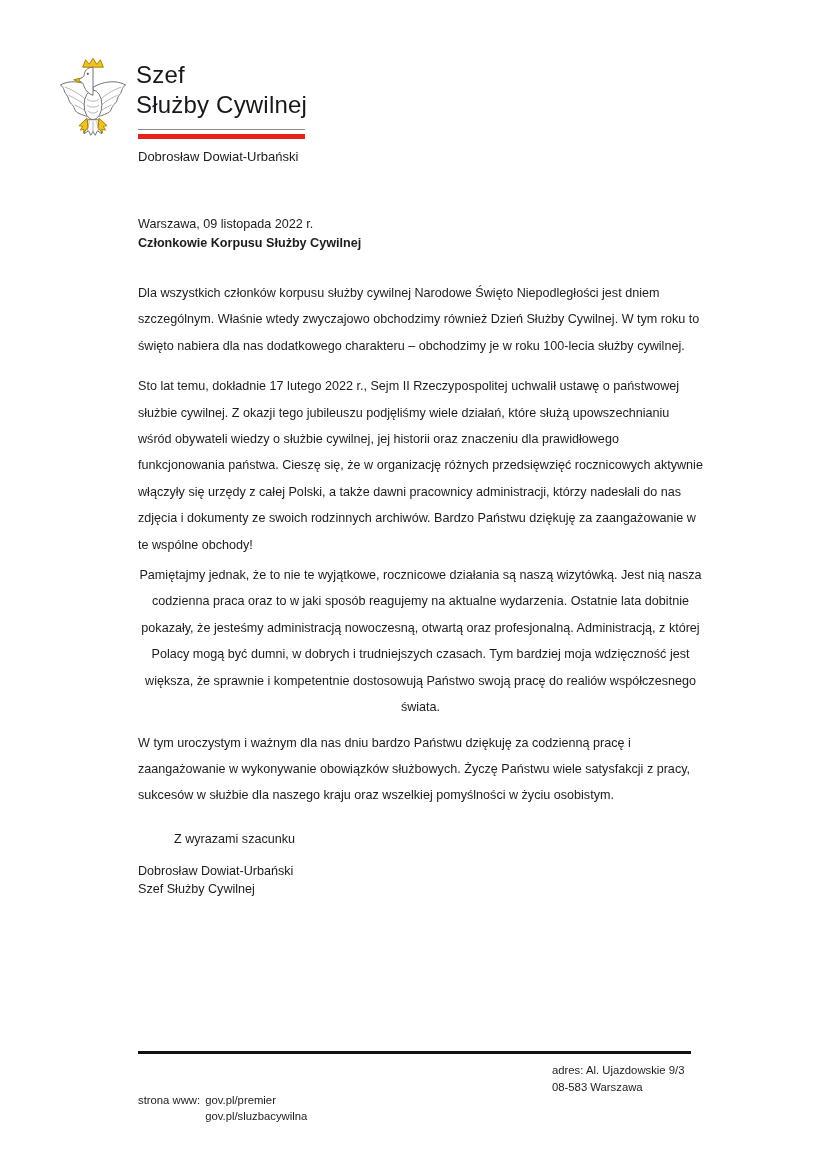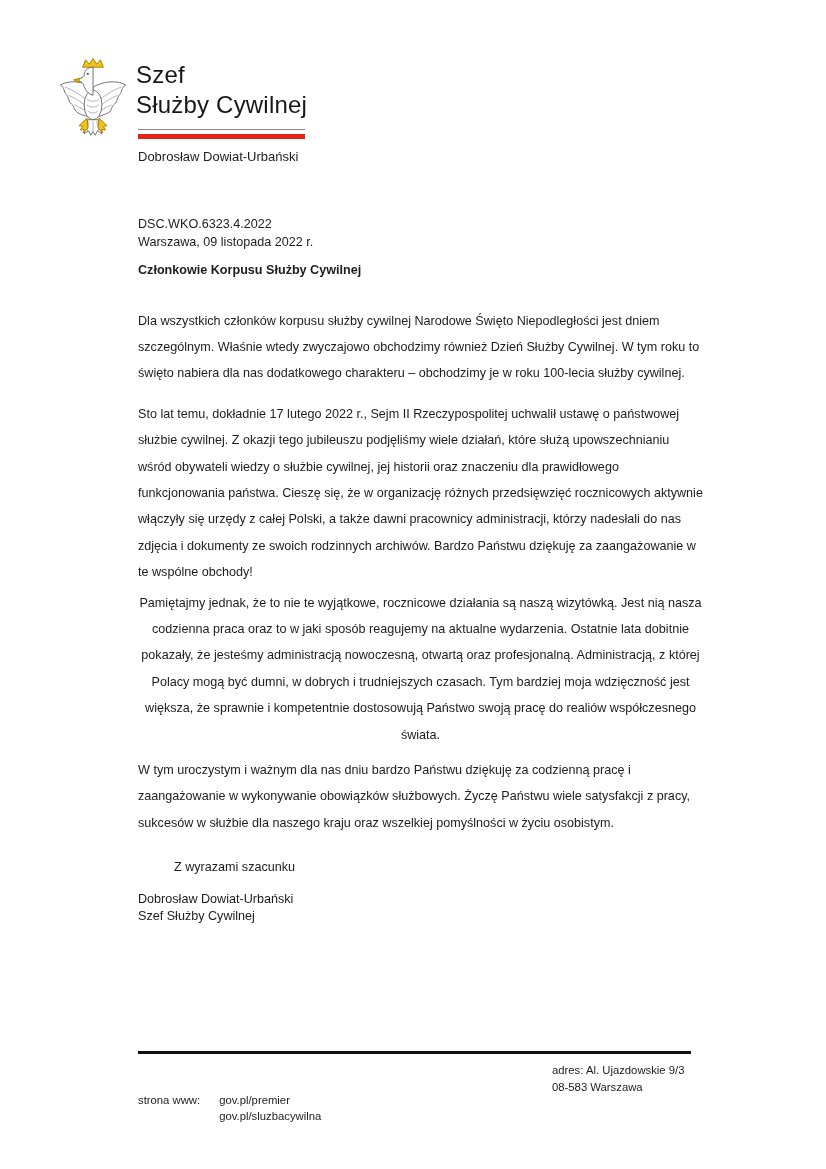--- a/index.html
+++ b/index.html
@@ -47,21 +47,21 @@
   }
   
   .letter {
     position: absolute;
     left: 138px; top: 216px;
     width: 565px;
     font-size: 12.6px;
     color: #1c1c1c;
   }
   .ref-line { line-height: 17.5px; }
-  .addressee { margin-top: 11px; line-height: 17.5px; font-weight: bold; }
+  .addressee { margin-top: 1px; line-height: 17.5px; font-weight: bold; }
   .salutation { margin-top: 23px; line-height: 17.5px; }
   .para { line-height: 26.4px; }
   .p1 { margin-top: 28px; }
   .p2 { margin-top: 14px; }
   .p3 { margin-top: 4px; text-align: center; }
   .p4 { margin-top: 9px; }
   .closing { margin-top: 22.5px; line-height: 17.5px; margin-left: 36px; }
   .sig { margin-top: 14.5px; line-height: 17.5px; }
   
   .footer-rule {
@@ -75,21 +75,20 @@
     left: 552px; top: 1062px;
     font-size: 11.3px;
     line-height: 17px;
   }
   .footer-www {
     position: absolute;
     left: 138px; top: 1092px;
     font-size: 11.3px;
     line-height: 16px;
     display: flex;
-    gap: 14px;
   }
   .www-label { margin-right: 5px; }
   .www-values { display: flex; flex-direction: column; }
 </style>
 </head>
 <body>
 
 <div class="page">
 
   <svg class="emblem" viewBox="0 0 100 112" fill="#ffffff" stroke="#6e6e6e" stroke-width="1.3" stroke-linejoin="round">
@@ -127,21 +126,20 @@
 
   <div class="brand">
     <div>Szef</div>
     <div>Służby Cywilnej</div>
   </div>
   <div class="rule-gray" style="background: rgb(138, 138, 138);"></div>
   <div class="rule-red" style="background: rgb(229, 35, 27);"></div>
   <div class="official">Dobrosław Dowiat-Urbański</div>
 
   <main class="letter">
-    <div class="ref-line">DSC.WKO.6323.4.2022</div>
     <div class="ref-line">Warszawa, 09 listopada 2022 r.</div>
 
     <div class="addressee">Członkowie Korpusu Służby Cywilnej</div>
 
     <p class="para p1">Dla wszystkich członków korpusu służby cywilnej Narodowe Święto Niepodległości jest dniem szczególnym. Właśnie wtedy zwyczajowo obchodzimy również Dzień Służby Cywilnej. W tym roku to święto nabiera dla nas dodatkowego charakteru – obchodzimy je w roku 100-lecia służby cywilnej.</p>
     <p class="para p2">Sto lat temu, dokładnie 17 lutego 2022 r., Sejm II Rzeczypospolitej uchwalił ustawę o państwowej służbie cywilnej. Z okazji tego jubileuszu podjęliśmy wiele działań, które służą upowszechnianiu wśród obywateli wiedzy o służbie cywilnej, jej historii oraz znaczeniu dla prawidłowego funkcjonowania państwa. Cieszę się, że w organizację różnych przedsięwzięć rocznicowych aktywnie włączyły się urzędy z całej Polski, a także dawni pracownicy administracji, którzy nadesłali do nas zdjęcia i dokumenty ze swoich rodzinnych archiwów. Bardzo Państwu dziękuję za zaangażowanie w te wspólne obchody!</p>
     <p class="para p3">Pamiętajmy jednak, że to nie te wyjątkowe, rocznicowe działania są naszą wizytówką. Jest nią nasza codzienna praca oraz to w jaki sposób reagujemy na aktualne wydarzenia. Ostatnie lata dobitnie pokazały, że jesteśmy administracją nowoczesną, otwartą oraz profesjonalną. Administracją, z której Polacy mogą być dumni, w dobrych i trudniejszych czasach. Tym bardziej moja wdzięczność jest większa, że sprawnie i kompetentnie dostosowują Państwo swoją pracę do realiów współczesnego świata.</p>
     <p class="para p4">W tym uroczystym i ważnym dla nas dniu bardzo Państwu dziękuję za codzienną pracę i zaangażowanie w wykonywanie obowiązków służbowych. Życzę Państwu wiele satysfakcji z pracy,  sukcesów w służbie dla naszego kraju oraz wszelkiej pomyślności w życiu osobistym.</p>
 
     <div class="closing">Z wyrazami szacunku</div>

